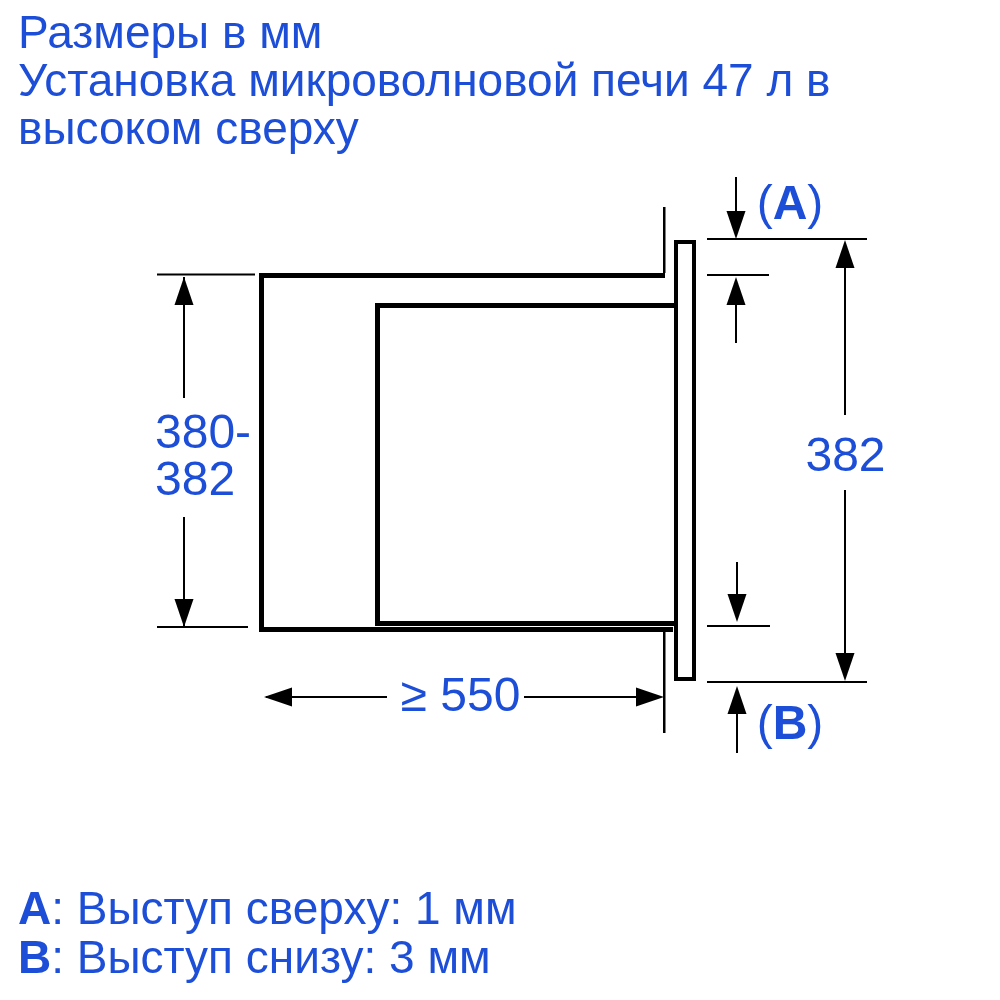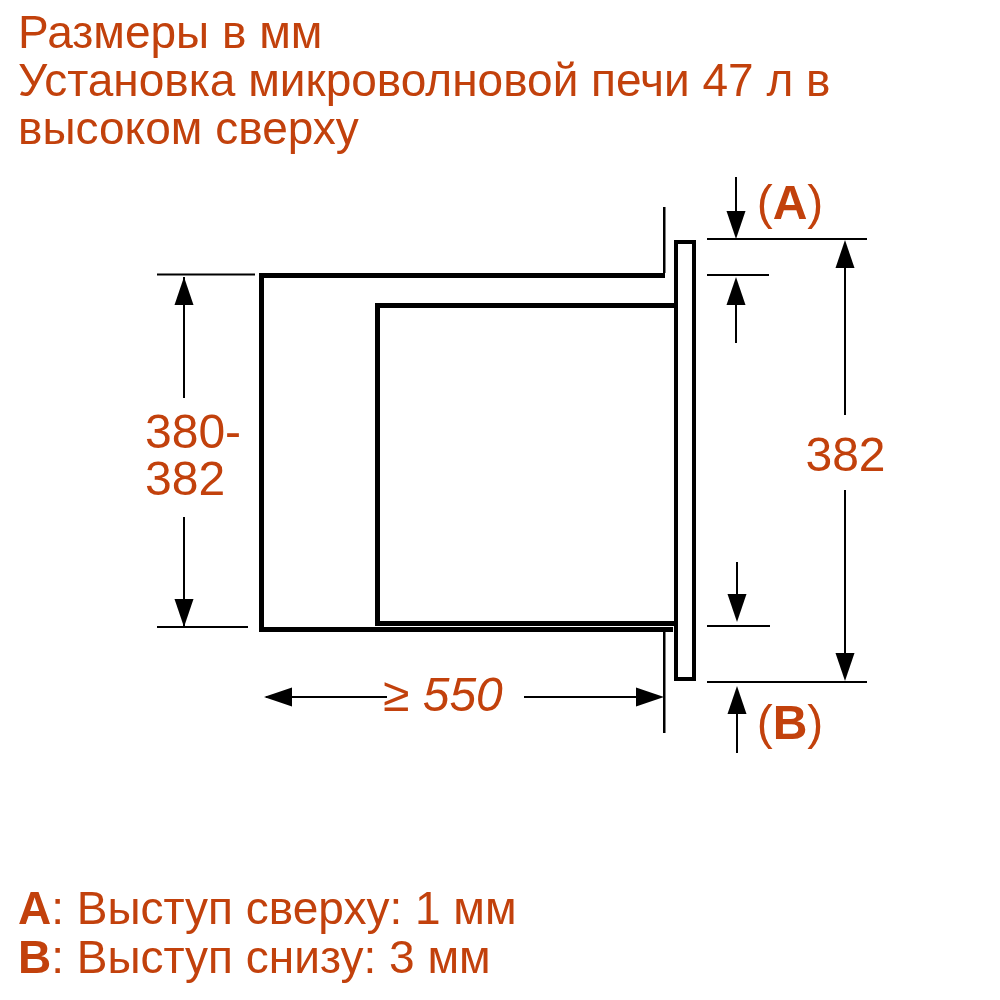--- a/index.html
+++ b/index.html
@@ -2,38 +2,38 @@
 <html lang="ru"><head>
 <meta charset="utf-8">
 <title>Installation diagram</title>
 <style>
   html,body{margin:0;padding:0;background:#ffffff;}
   .page{
     position:relative;
     width:1000px;height:1000px;
     background:#ffffff;
     font-family:"Liberation Sans","DejaVu Sans",sans-serif;
-    color:#c2410c;
+    color:#1d4ed8;
     overflow:hidden;
   }
   .title-block{
     position:absolute;left:18px;top:8px;
     font-size:46px;line-height:48px;
     letter-spacing:0;
     white-space:nowrap;
   }
   .diagram-svg{position:absolute;left:0;top:0;width:1000px;height:1000px;}
   .dim-label{
     position:absolute;
     font-size:48px;line-height:47px;
     white-space:nowrap;
   }
-  .dim-niche{left:145px;top:408px;text-align:left;}
+  .dim-niche{left:155px;top:408px;text-align:left;}
   .dim-front{left:793px;top:431px;width:105px;text-align:center;}
-  .dim-depth{left:383px;top:671px;width:155px;text-align:left;font-style:italic;}
+  .dim-depth{left:383px;top:671px;width:155px;text-align:center;}
   .callout{
     position:absolute;
     font-size:48px;line-height:48px;
     width:96px;text-align:center;
     white-space:nowrap;
   }
   .callout-a{left:742px;top:179px;}
   .callout-b{left:742px;top:699px;}
   .callout b{font-weight:bold;}
   .legend-block{

